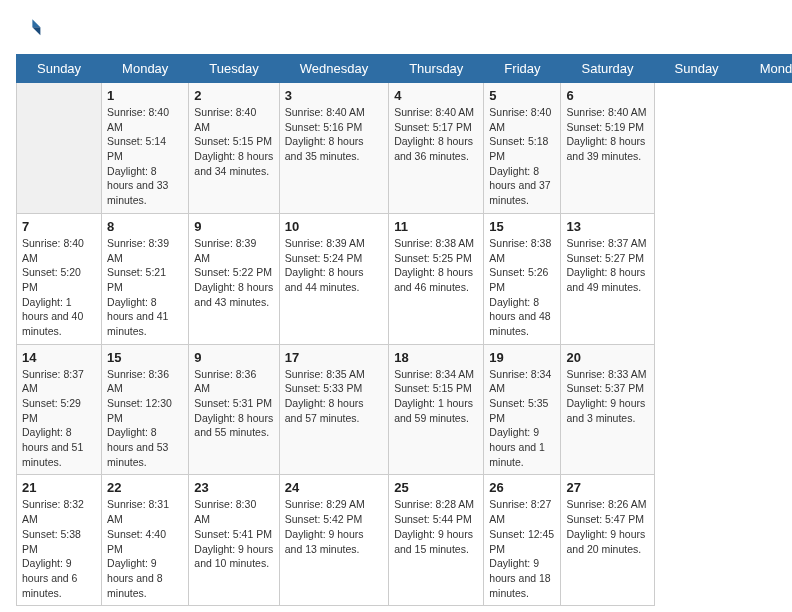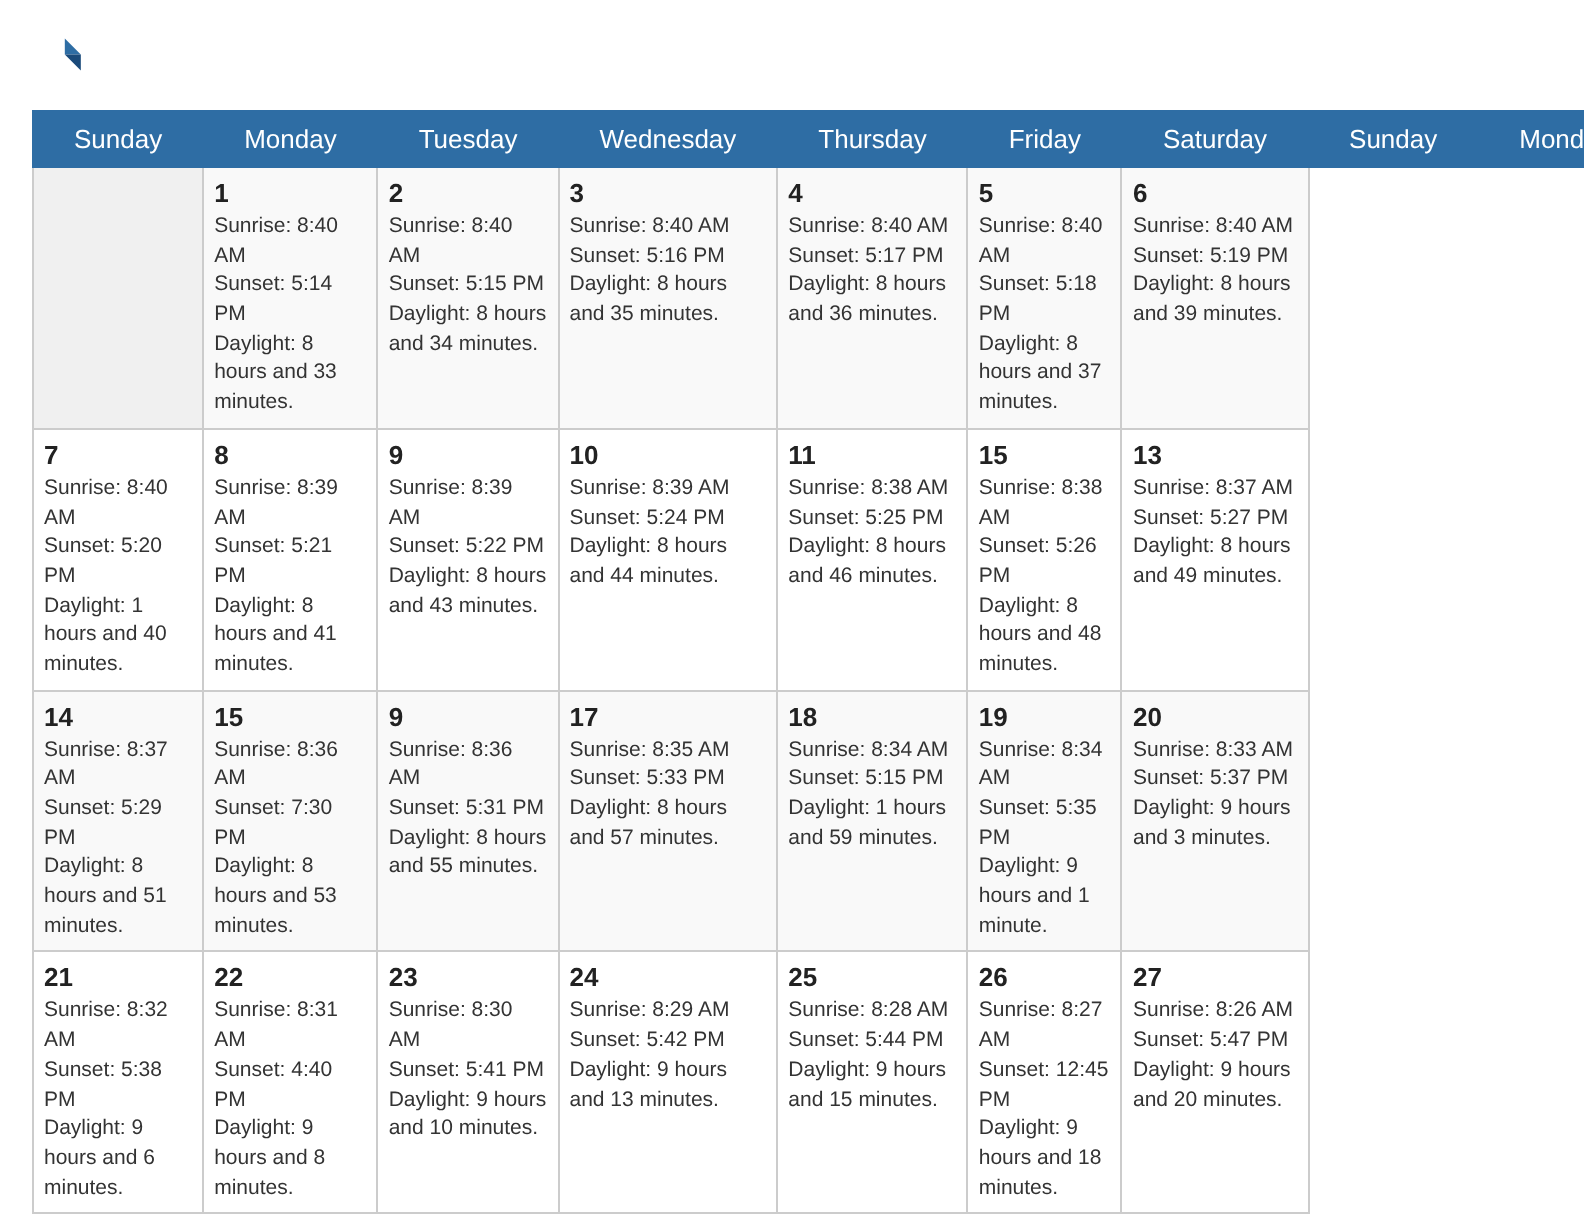--- a/index.html
+++ b/index.html
@@ -245,21 +245,21 @@
           <div class="day-info">
             <span>Sunrise: 8:37 AM</span><br>
             <span>Sunset: 5:29 PM</span><br>
             <span>Daylight: 8 hours and 51 minutes.</span>
           </div>
         </td>
         <td>
           <span class="day-num">15</span>
           <div class="day-info">
             <span>Sunrise: 8:36 AM</span><br>
-            <span>Sunset: 7:30 PM</span><br>
+            <span>Sunset: 12:30 PM</span><br>
             <span>Daylight: 8 hours and 53 minutes.</span>
           </div>
         </td>
         <td>
           <span class="day-num">9</span>
           <div class="day-info">
             <span>Sunrise: 8:36 AM</span><br>
             <span>Sunset: 5:31 PM</span><br>
             <span>Daylight: 8 hours and 55 minutes.</span>
           </div>

